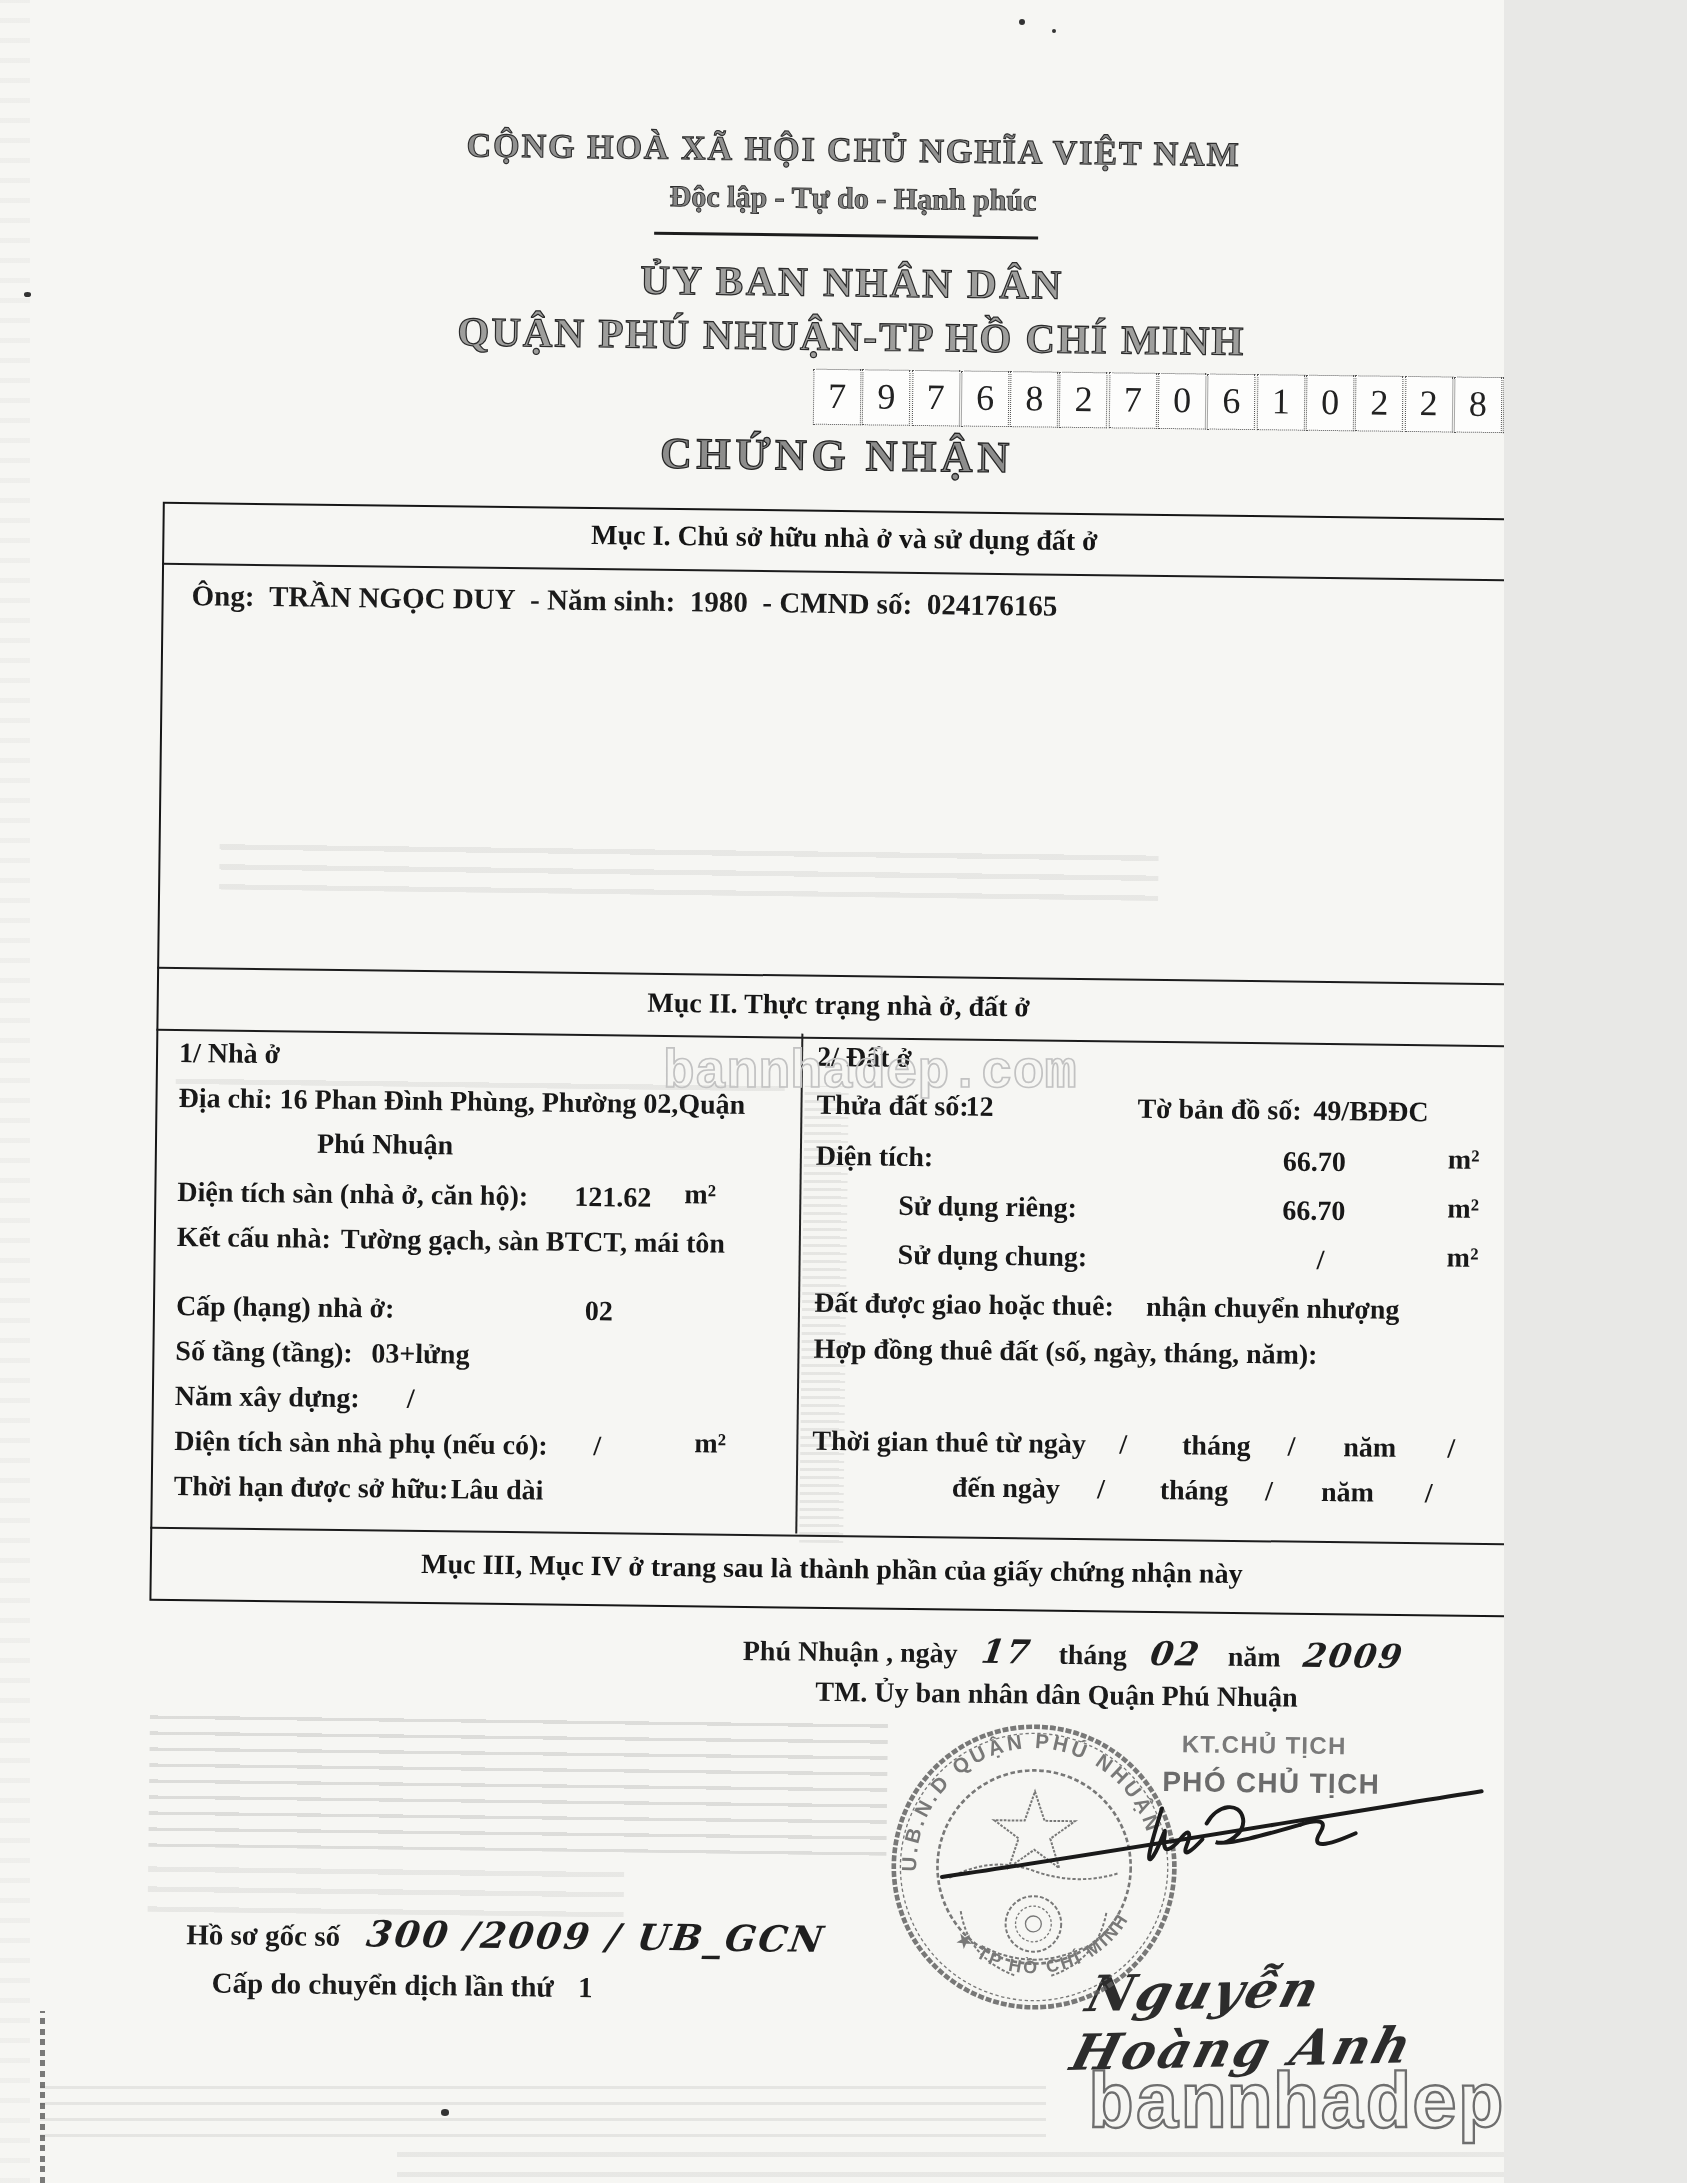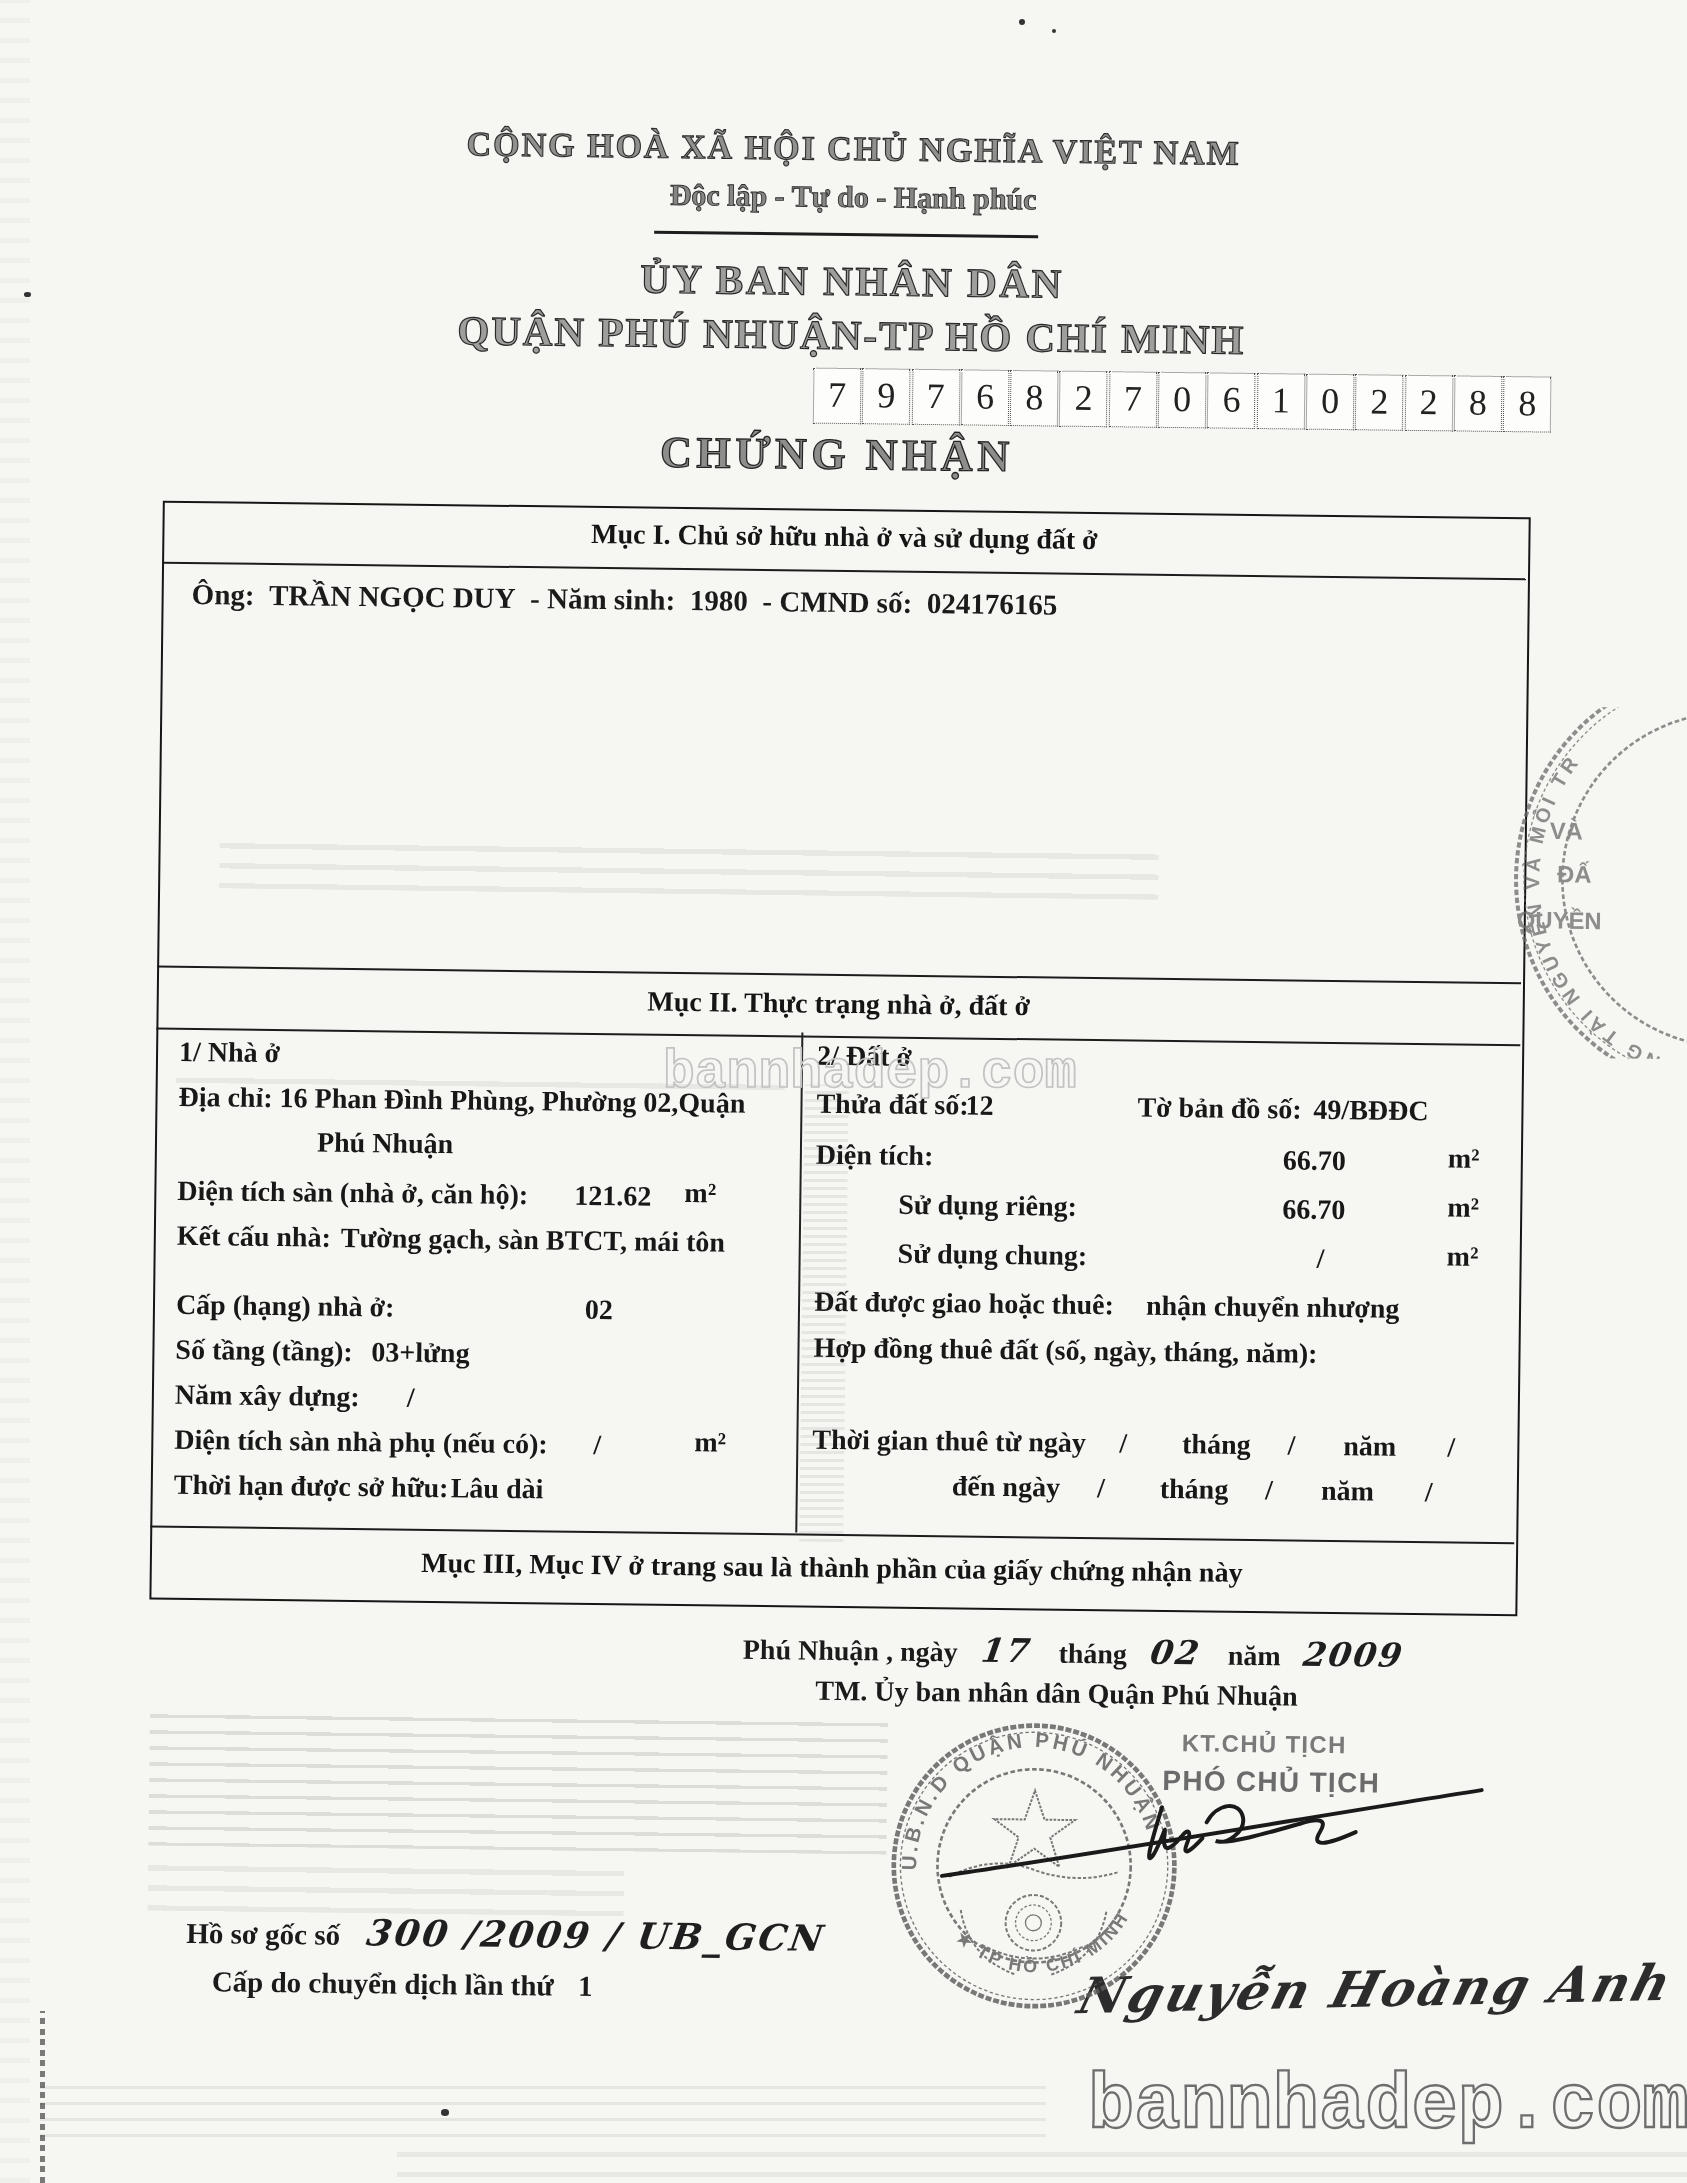--- a/index.html
+++ b/index.html
@@ -1,16 +1,16 @@
 <!DOCTYPE html>
 <html style="font-size:10.6px"><head>
 <meta charset="utf-8">
 <style>
   html,body{margin:0;padding:0;background:#e8e8e6;}
-  .page{position:relative;width:1687px;height:2183px;background:#f6f6f3;overflow:hidden;
+  .page{position:relative;width:1504px;height:2183px;background:#f6f6f3;overflow:hidden;
         font-family:"Liberation Serif",serif;color:#1b1b1b;}
   .rot{position:absolute;inset:0;transform:rotate(0.7deg);transform-origin:50% 45%;}
   .abs{position:absolute;}
   
   .h-nat{top:130px;left:0;width:1687px;text-align:center;font-size:34px;font-weight:bold;
          letter-spacing:2px;color:rgba(60,60,60,.55);-webkit-text-stroke:1.1px #2e2e2e;}
   .h-motto{top:180px;left:0;width:1687px;text-align:center;font-size:30px;font-weight:bold;
          color:rgba(60,60,60,.6);-webkit-text-stroke:0.9px #2e2e2e;}
   .h-rule{top:233px;left:645px;width:384px;height:2.6px;background:#1d1d1d;}
   .h-org1{top:257px;left:0;width:1687px;text-align:center;font-size:41px;font-weight:bold;

